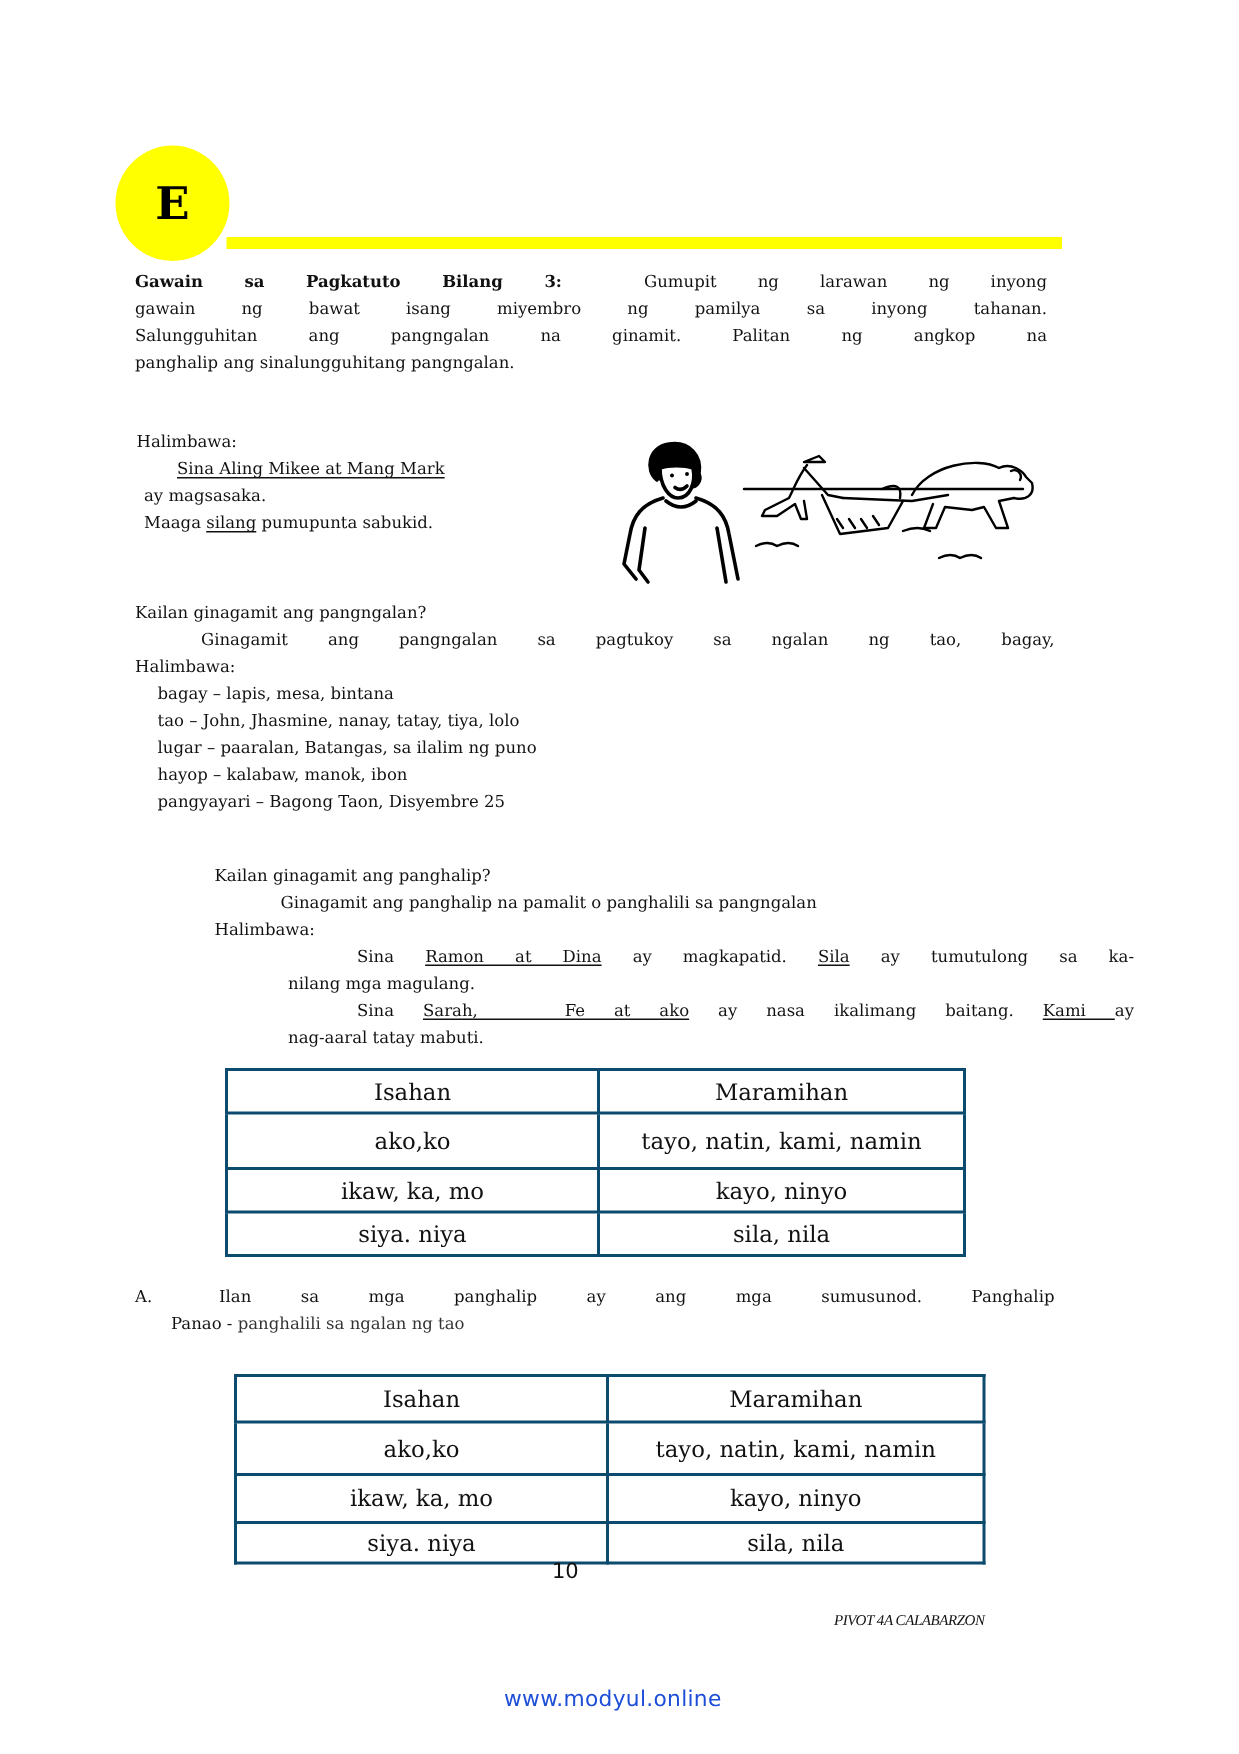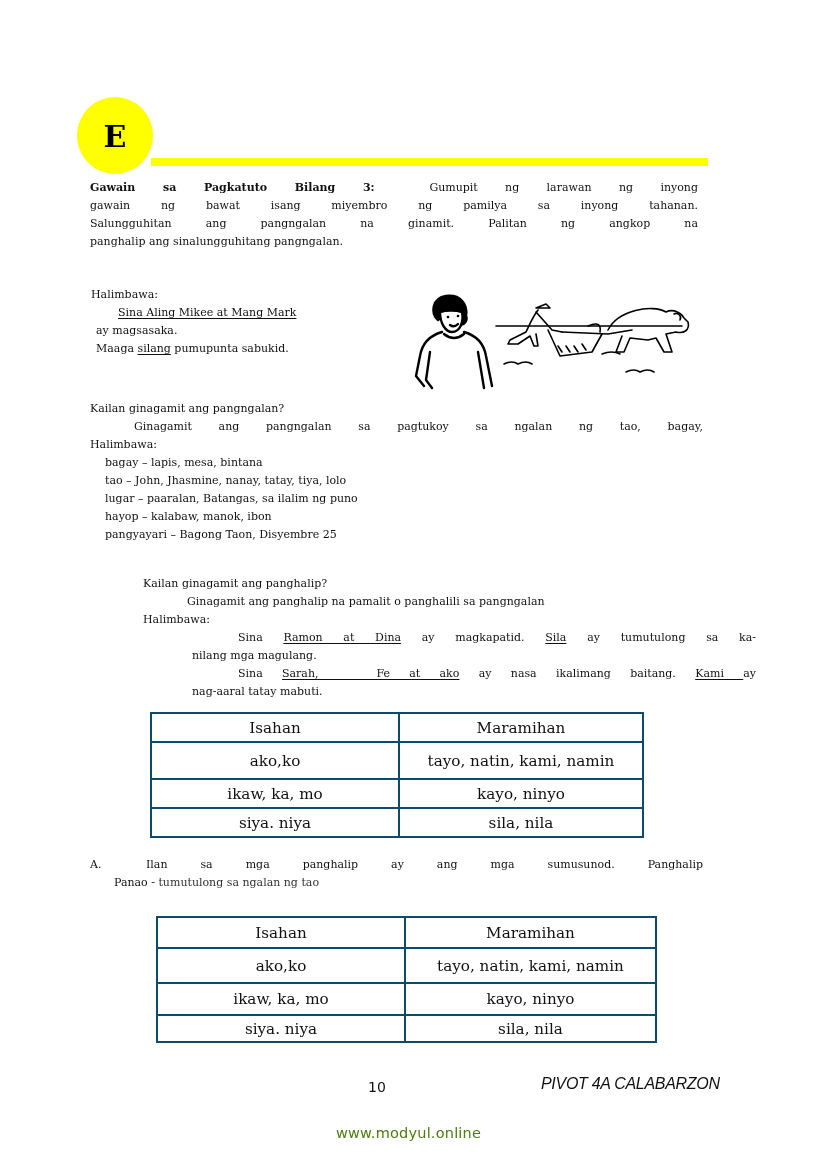--- a/index.html
+++ b/index.html
@@ -9,23 +9,23 @@
   .badge { left: 77px; top: 97px; width: 76px; height: 77px; border-radius: 50%;
            background: #ffff00; display: flex; align-items: center; justify-content: center; }
   .badge-letter { font-family: "DejaVu Serif", serif; font-weight: bold; font-size: 30px; color: #000; margin-top: 2px; }
   .bar { left: 151px; top: 158px; width: 557px; height: 8px; background: #ffff00; }
   .txt { font-size: 11px; line-height: 18px; }
   .just-full { text-align: justify; text-align-last: justify; }
   u { text-decoration: underline; text-underline-offset: 2px; }
   .b { font-weight: bold; }
   table.pron { border-collapse: collapse; position: absolute; font-size: 15.2px; }
   table.pron td, table.pron th { border: 2px solid #0c4a6e; text-align: center; font-weight: normal; padding: 0; }
-  .footer-page { left: 368px; top: 1079px; font-family: "DejaVu Sans", sans-serif; font-size: 14px; }
-  .footer-brand { left: 541px; top: 1075px; font-family: Liberation Sans, sans-serif; font-style: italic; font-size: 16px; letter-spacing: -0.3px; }
-  .watermark { left: 336px; top: 1125px; font-family: "DejaVu Sans", sans-serif; font-size: 14.5px; color: #4d7c0f; letter-spacing: 0.2px; }
+  .footer-page { left: 368px; top: 1040px; font-family: "DejaVu Sans", sans-serif; font-size: 14px; }
+  .footer-brand { left: 556px; top: 1075px; font-family: Liberation Serif, serif; font-style: italic; font-size: 10px; letter-spacing: -0.3px; }
+  .watermark { left: 336px; top: 1125px; font-family: "DejaVu Sans", sans-serif; font-size: 14.5px; color: #1d4ed8; letter-spacing: 0.2px; }
 </style>
 </head>
 <body>
 
 <div class="abs badge">
   <span class="badge-letter">E</span>
 </div>
 <div class="abs bar"></div>
 
 <div class="abs txt" style="left:90px; top:179px; width:608px;">
@@ -123,21 +123,21 @@
   </tr>
 </tbody>
   </table>
 
 <div class="abs txt" style="left:90px; top:856px; width:613px;">
   <div style="display:flex;">
     <span style="width:24px; flex:none;">A.</span>
     <span class="just-full" style="flex:1; display:block;margin-left:32px;">Ilan sa mga panghalip ay ang mga sumusunod. Panghalip</span>
   </div>
   <div style="padding-left:24px;">
-    <span>Panao - </span><span style="color:#333;"> tumutulong sa ngalan ng tao</span>
+    <span>Panao - </span><span style="color:#333;"> panghalili sa ngalan ng tao</span>
   </div>
 </div>
 
 <table class="pron" style="left:156px; top:916px; width:501px;">
   <tbody>
       <tr style="height:31px;">
     <th style="width:246px;">Isahan</th>
     <th>Maramihan</th>
   </tr>
   <tr style="height:35px;">

